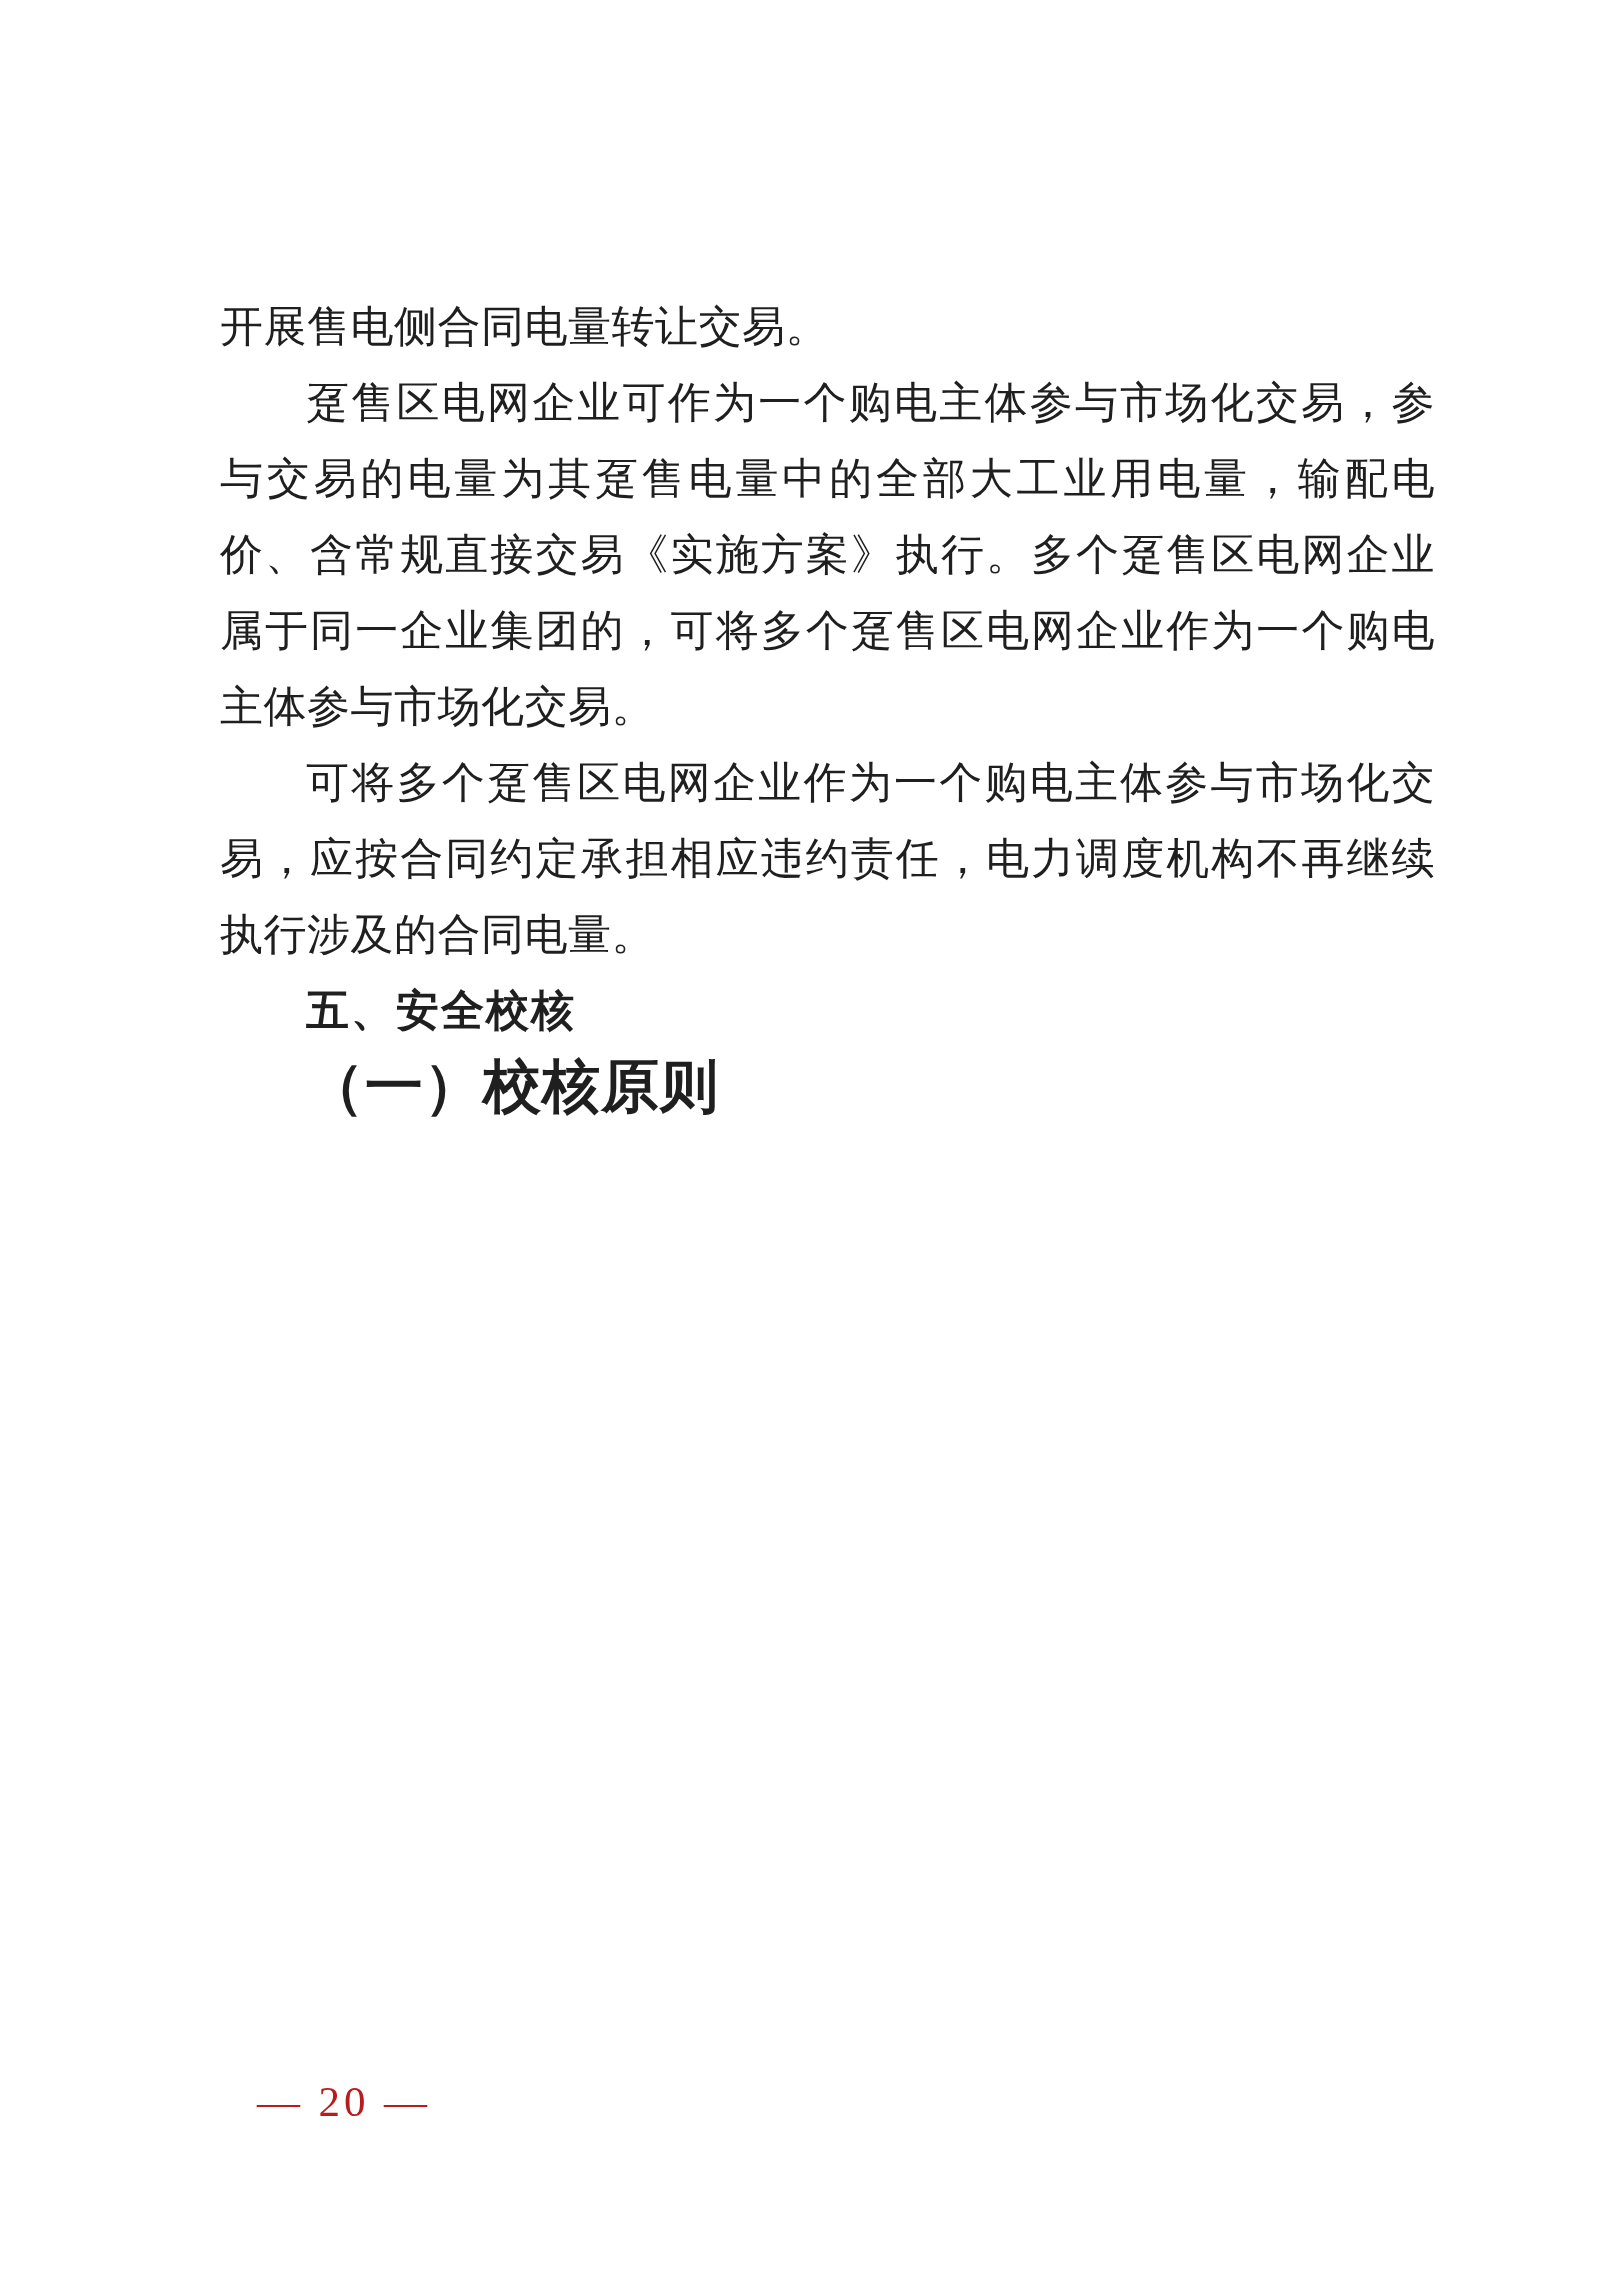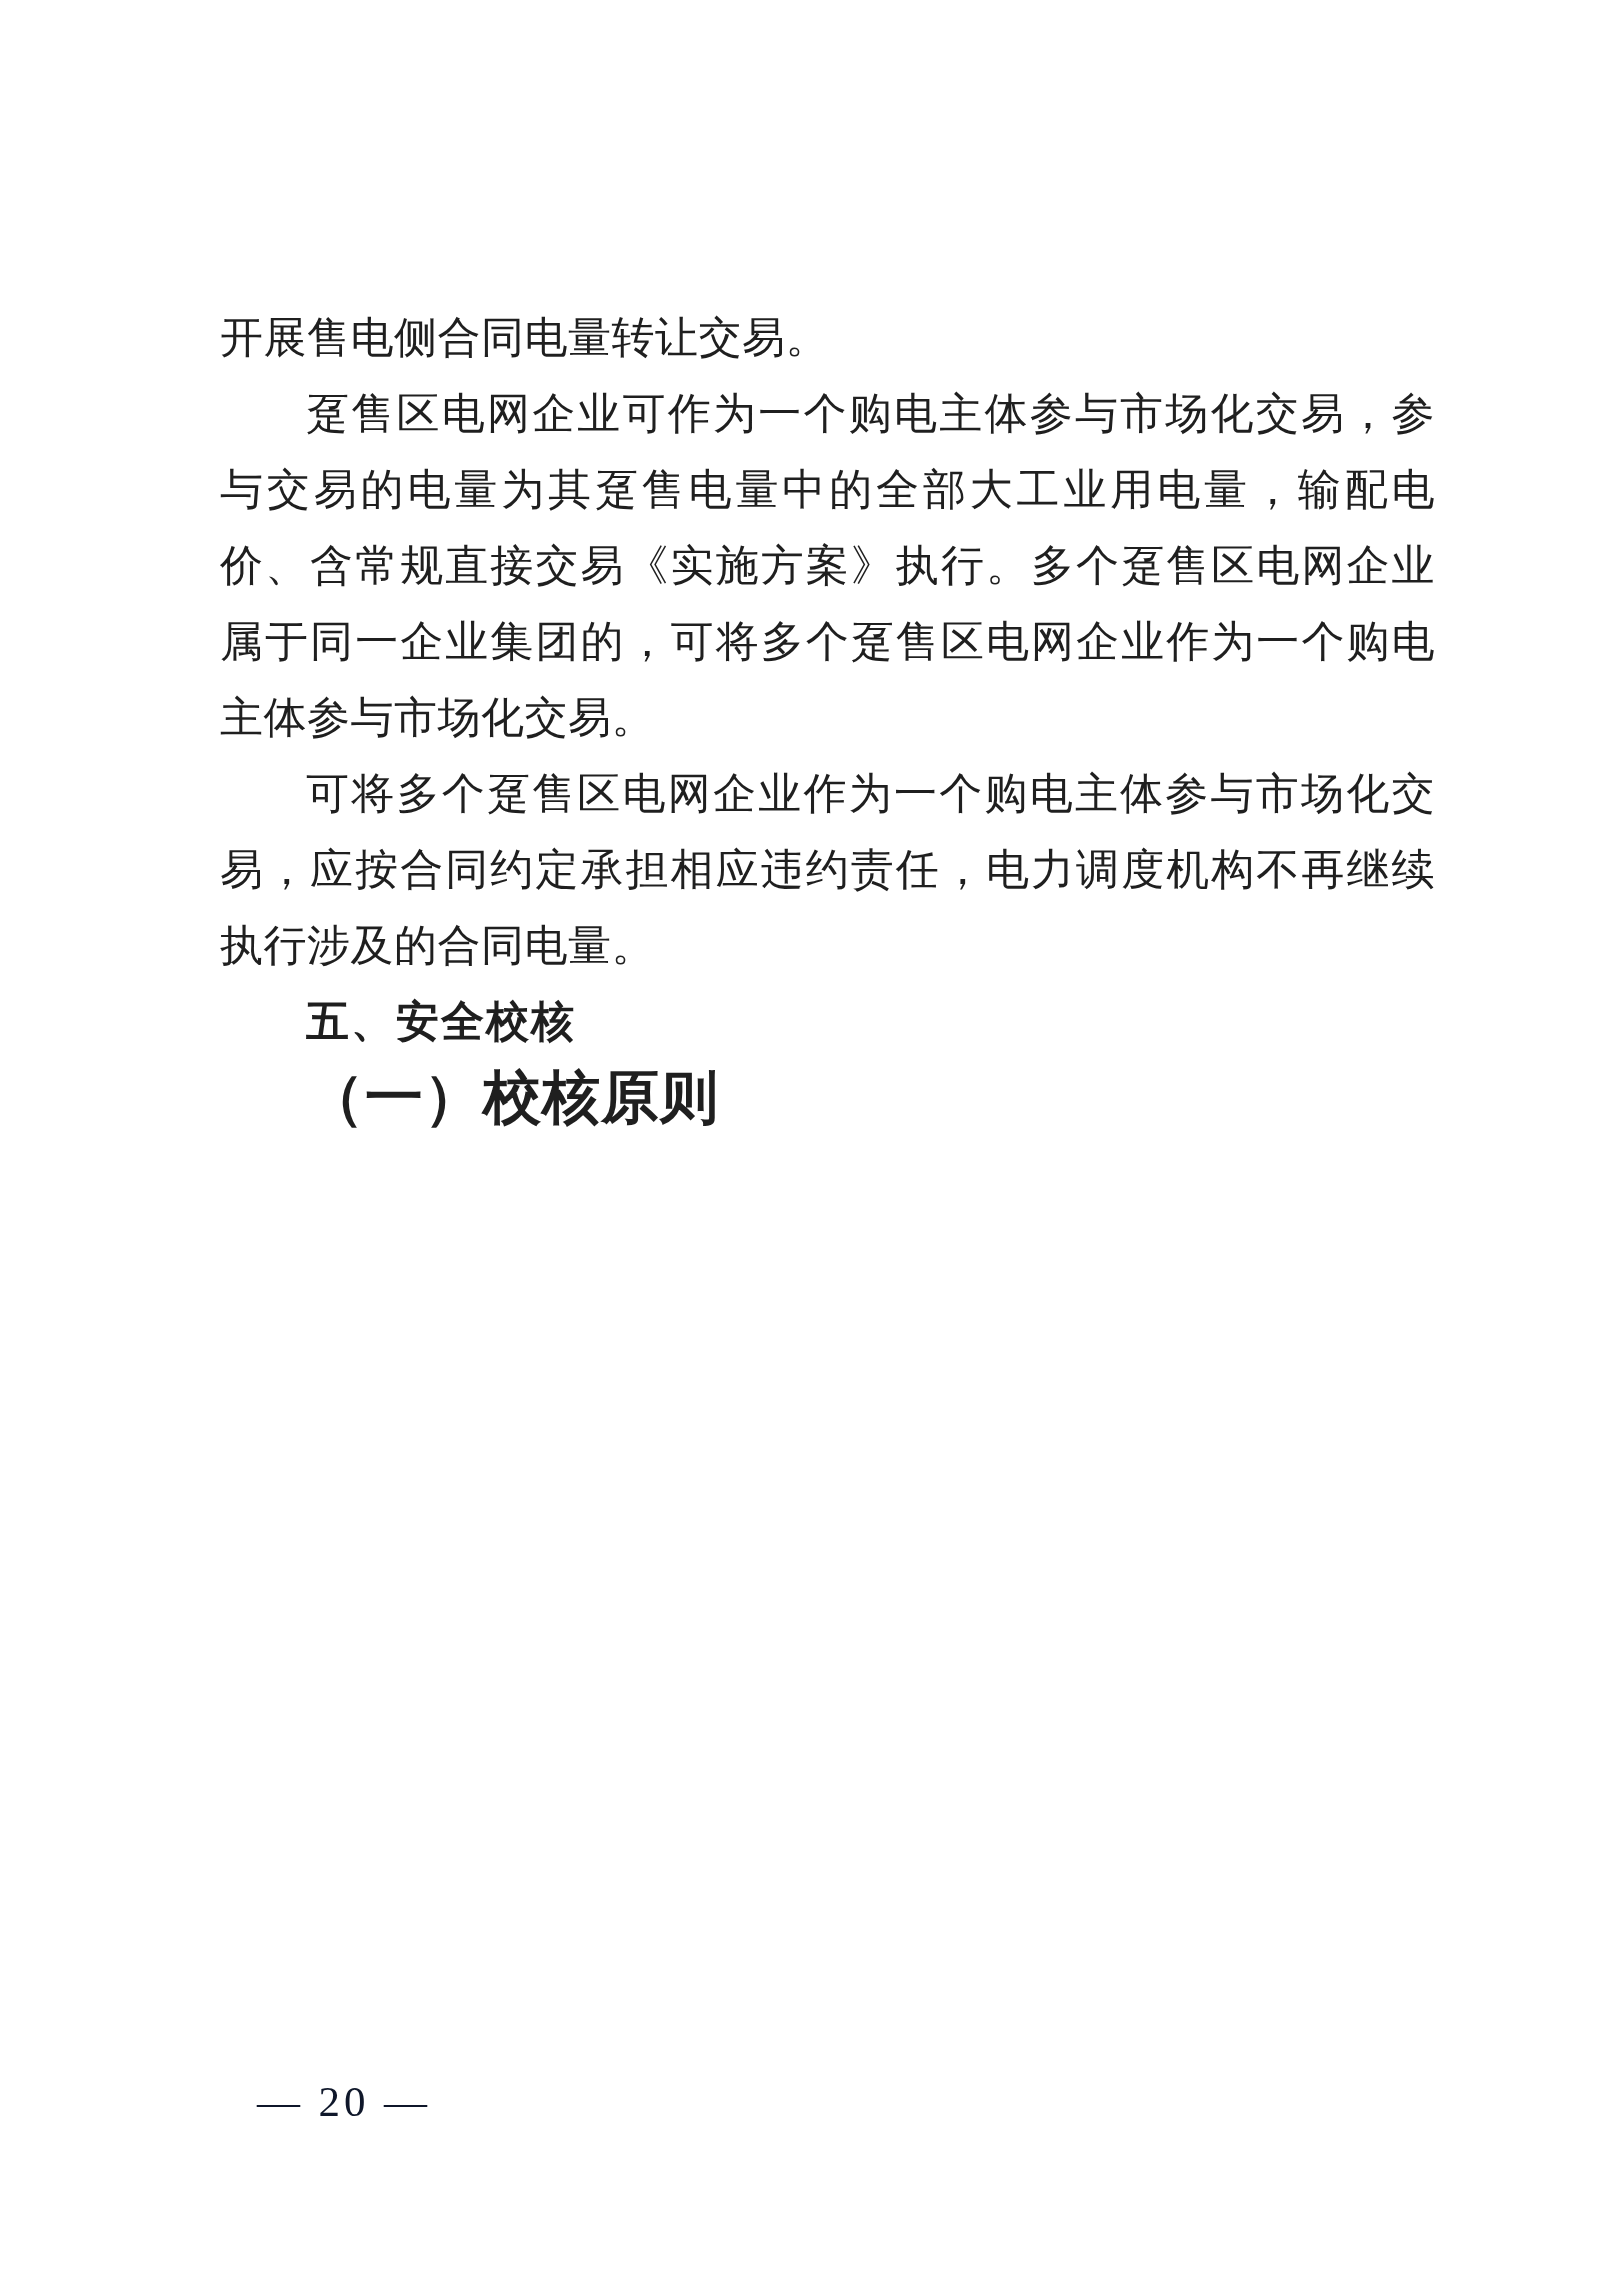--- a/index.html
+++ b/index.html
@@ -13,21 +13,21 @@
     height: 2294px;
     margin: 0 auto;
     background: #ffffff;
     overflow: hidden;
     font-family: "Liberation Serif", "DejaVu Serif", serif;
     color: #1f1f1f;
   }
   .content {
     position: absolute;
     left: 220px;
-    top: 300px;
+    top: 289px;
     width: 1215px;
     font-size: 43px;
     line-height: 76px;
     text-align: justify;
     text-justify: inter-ideograph;
     letter-spacing: 0.5px;
   }
   .para {
     margin: 0;
     text-indent: 86px;
@@ -53,21 +53,21 @@
     letter-spacing: 1px;
   }
   .page-number {
     position: absolute;
     left: 257px;
     top: 2076px;
     font-size: 43px;
     line-height: 51px;
     letter-spacing: 3.9px;
     white-space: pre;
-    color: #0f172a;
+    color: #b91c1c;
   }
 </style>
 </head>
 <body>
 
 <div class="page">
   <div class="content">
     <p class="para continuation">开展售电侧合同电量转让交易。</p>
     <p class="para">趸售区电网企业可作为一个购电主体参与市场化交易，参与交易的电量为其趸售电量中的全部大工业用电量，输配电价、含常规直接交易《实施方案》执行。多个趸售区电网企业属于同一企业集团的，可将多个趸售区电网企业作为一个购电主体参与市场化交易。</p>
     <p class="para">可将多个趸售区电网企业作为一个购电主体参与市场化交易，应按合同约定承担相应违约责任，电力调度机构不再继续执行涉及的合同电量。</p>

